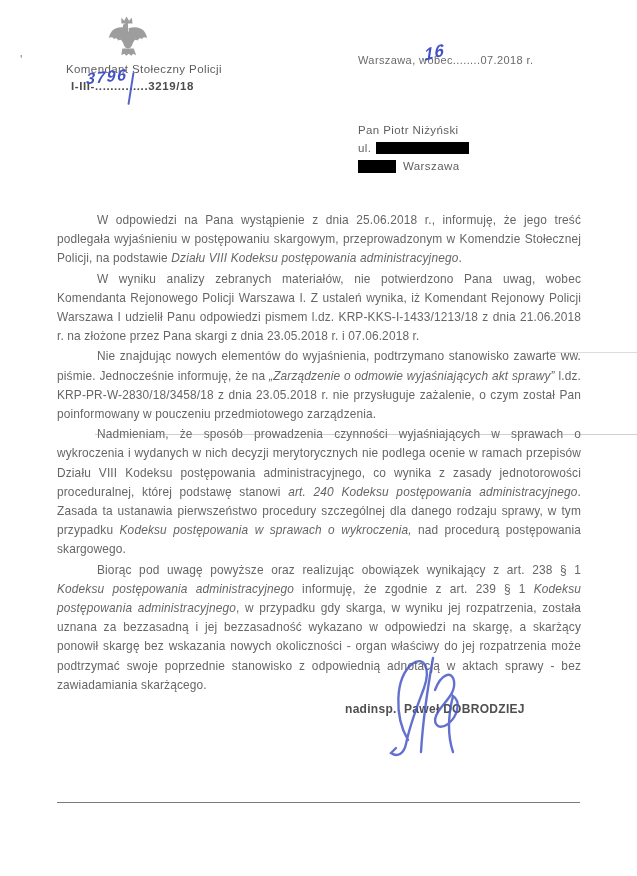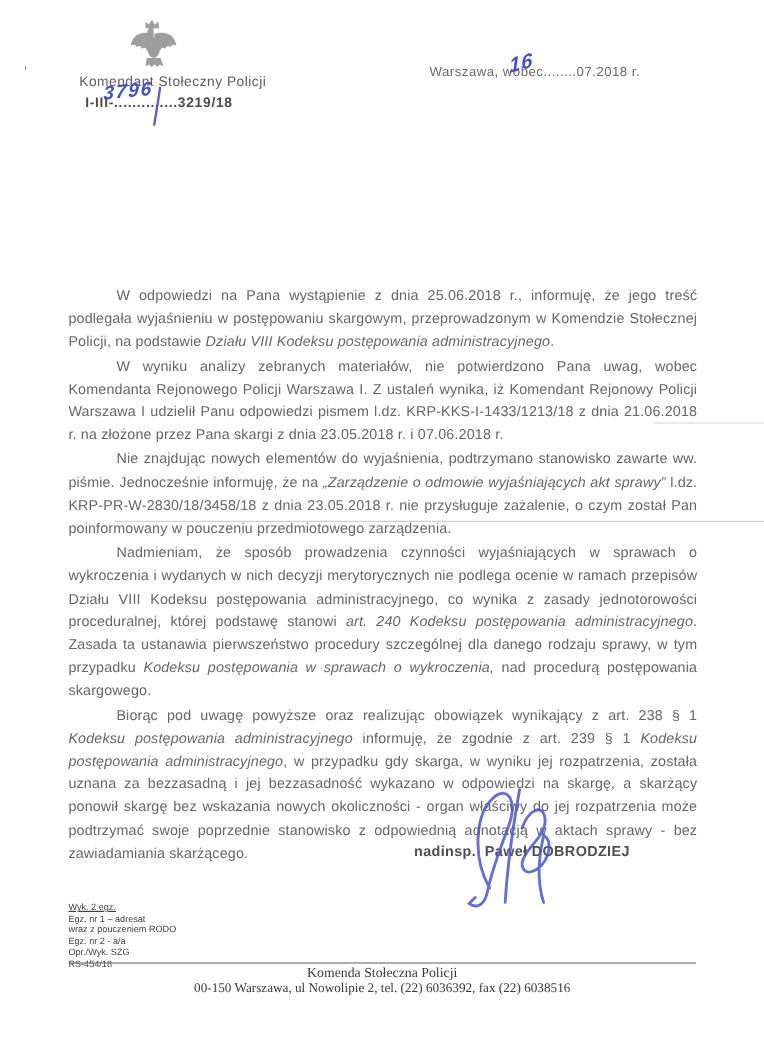--- a/index.html
+++ b/index.html
@@ -16,21 +16,21 @@
   .hand-ref-stroke{position:absolute;left:130px;top:72px;width:2px;height:33px;background:#4351c6;transform:rotate(9deg);border-radius:2px;opacity:.9;}
   .dateline{position:absolute;left:358px;top:54px;font-size:11px;color:#6a6a6a;letter-spacing:.4px;}
   .hand-date{position:absolute;left:424px;top:43px;font-size:17px;font-weight:bold;transform:rotate(-14deg) skewX(-12deg);letter-spacing:1px;}
   
   .addressee{position:absolute;left:358px;top:121px;font-size:11.5px;color:#5f5f5f;letter-spacing:.4px;}
   .addr-row{height:18px;display:flex;align-items:center;}
   .redaction{display:inline-block;background:#000;}
   .red1{width:93px;height:12px;margin-left:5px;}
   .red2{width:38px;height:13px;margin-right:7px;}
   
-  .body-text{position:absolute;left:57px;top:211px;width:524px;margin-top:26px;}
+  .body-text{position:absolute;left:57px;top:211px;width:524px;}
   .body-text p{margin:0 0 1px 0;text-indent:40px;text-align:justify;font-size:11.9px;line-height:19.2px;color:#666;letter-spacing:.15px;}
   .em{font-style:italic;}
   
   .signer{position:absolute;left:345px;top:702px;font-size:12px;font-weight:bold;color:#4f4f4f;white-space:pre;letter-spacing:.3px;}
   .sig-svg{position:absolute;left:378px;top:654px;width:100px;height:110px;}
   
   .notes{position:absolute;left:57px;top:751px;font-size:7.6px;line-height:9.5px;color:#3f3f3f;}
   .notes div.underl{text-decoration:underline;}
   .divider{position:absolute;left:57px;top:802px;width:523px;height:1px;background:#7a7a7a;}
   .footer{position:absolute;left:57px;top:805px;width:523px;text-align:center;font-family:"Liberation Serif", serif;color:#3a3a3a;}
@@ -60,20 +60,31 @@
   </svg>
 
   <div class="issuer">Komendant Stołeczny Policji</div>
   <div class="refline">I-III-..............3219/18</div>
   <div class="hand hand-ref">3796</div>
   <div class="hand-ref-stroke"></div>
 
   <div class="dateline">Warszawa, wobec........07.2018 r.</div>
   <div class="hand hand-date">16</div>
 
+  <div class="addressee">
+    <div class="addr-row">Pan Piotr Niżyński</div>
+    <div class="addr-row">
+      <span>ul.</span>
+      <span class="redaction red1"></span>
+    </div>
+    <div class="addr-row">
+      <span class="redaction red2"></span>
+      <span>Warszawa</span>
+    </div>
+  </div>
 
   <div class="body-text">
       <p><span>W odpowiedzi na Pana wystąpienie z dnia 25.06.2018 r., informuję, że jego treść podlegała wyjaśnieniu w postępowaniu skargowym, przeprowadzonym w Komendzie Stołecznej Policji, na podstawie </span><span class="em">Działu VIII Kodeksu postępowania administracyjnego</span><span>.</span></p>
       <p><span>W wyniku analizy zebranych materiałów, nie potwierdzono Pana uwag, wobec Komendanta Rejonowego Policji Warszawa I. Z ustaleń wynika, iż Komendant Rejonowy Policji Warszawa I udzielił Panu odpowiedzi pismem l.dz. KRP-KKS-I-1433/1213/18 z dnia 21.06.2018 r. na złożone przez Pana skargi z dnia 23.05.2018 r. i 07.06.2018 r.</span></p>
       <p><span>Nie znajdując nowych elementów do wyjaśnienia, podtrzymano stanowisko zawarte ww. piśmie. Jednocześnie informuję, że na </span><span class="em">„Zarządzenie o odmowie wyjaśniających akt sprawy”</span><span> l.dz. KRP-PR-W-2830/18/3458/18 z dnia 23.05.2018 r. nie przysługuje zażalenie, o czym został Pan poinformowany w pouczeniu przedmiotowego zarządzenia.</span></p>
       <p><span>Nadmieniam, że sposób prowadzenia czynności wyjaśniających w sprawach o wykroczenia i wydanych w nich decyzji merytorycznych nie podlega ocenie w ramach przepisów Działu VIII Kodeksu postępowania administracyjnego, co wynika z zasady jednotorowości proceduralnej, której podstawę stanowi </span><span class="em">art. 240 Kodeksu postępowania administracyjnego</span><span>. Zasada ta ustanawia pierwszeństwo procedury szczególnej dla danego rodzaju sprawy, w tym przypadku </span><span class="em">Kodeksu postępowania w sprawach o wykroczenia,</span><span> nad procedurą postępowania skargowego.</span></p>
       <p><span>Biorąc pod uwagę powyższe oraz realizując obowiązek wynikający z art. 238 § 1 </span><span class="em">Kodeksu postępowania administracyjnego</span><span> informuję, że zgodnie z art. 239 § 1 </span><span class="em">Kodeksu postępowania administracyjnego</span><span>, w przypadku gdy skarga, w wyniku jej rozpatrzenia, została uznana za bezzasadną i jej bezzasadność wykazano w odpowiedzi na skargę, a skarżący ponowił skargę bez wskazania nowych okoliczności - organ właściwy do jej rozpatrzenia może podtrzymać swoje poprzednie stanowisko z odpowiednią adnotacją w aktach sprawy - bez zawiadamiania skarżącego.</span></p>
     </div>
 
   <div class="artifact1"></div>
@@ -81,28 +92,16 @@
 
   <div class="signer">nadinsp.  Paweł DOBRODZIEJ</div>
   <svg class="sig-svg" viewBox="0 0 100 110">
     <g fill="none" stroke="#4a58c6" stroke-width="2.4" stroke-linecap="round" opacity="0.85">
       <path d="M30 86 C 16 62 17 24 34 10 C 46 1 53 14 46 34 C 39 53 32 70 28 90 C 26 99 20 104 13 99 L 18 94"></path>
       <path d="M55 4 C 50 32 45 64 43 98"></path>
       <path d="M57 36 C 63 20 74 16 76 27 C 78 40 66 48 60 58 C 53 69 60 77 70 70 C 80 62 83 47 75 42 C 71 58 69 80 75 98"></path>
     </g>
   </svg>
 
-  <div class="notes">
-      <div class="underl">Wyk. 2 egz.</div>
-      <div>Egz. nr 1 – adresat</div>
-      <div>wraz z pouczeniem RODO</div>
-      <div>Egz. nr 2 - a/a</div>
-      <div>Opr./Wyk. SZG</div>
-      <div>RS-454/18</div>
-    </div>
 
   <div class="divider"></div>
-  <div class="footer">
-    <div class="org">Komenda Stołeczna Policji</div>
-    <div class="addr">00-150 Warszawa, ul Nowolipie 2, tel. (22) 6036392, fax (22) 6038516</div>
-  </div>
 
 </div>
 
 </body></html>

